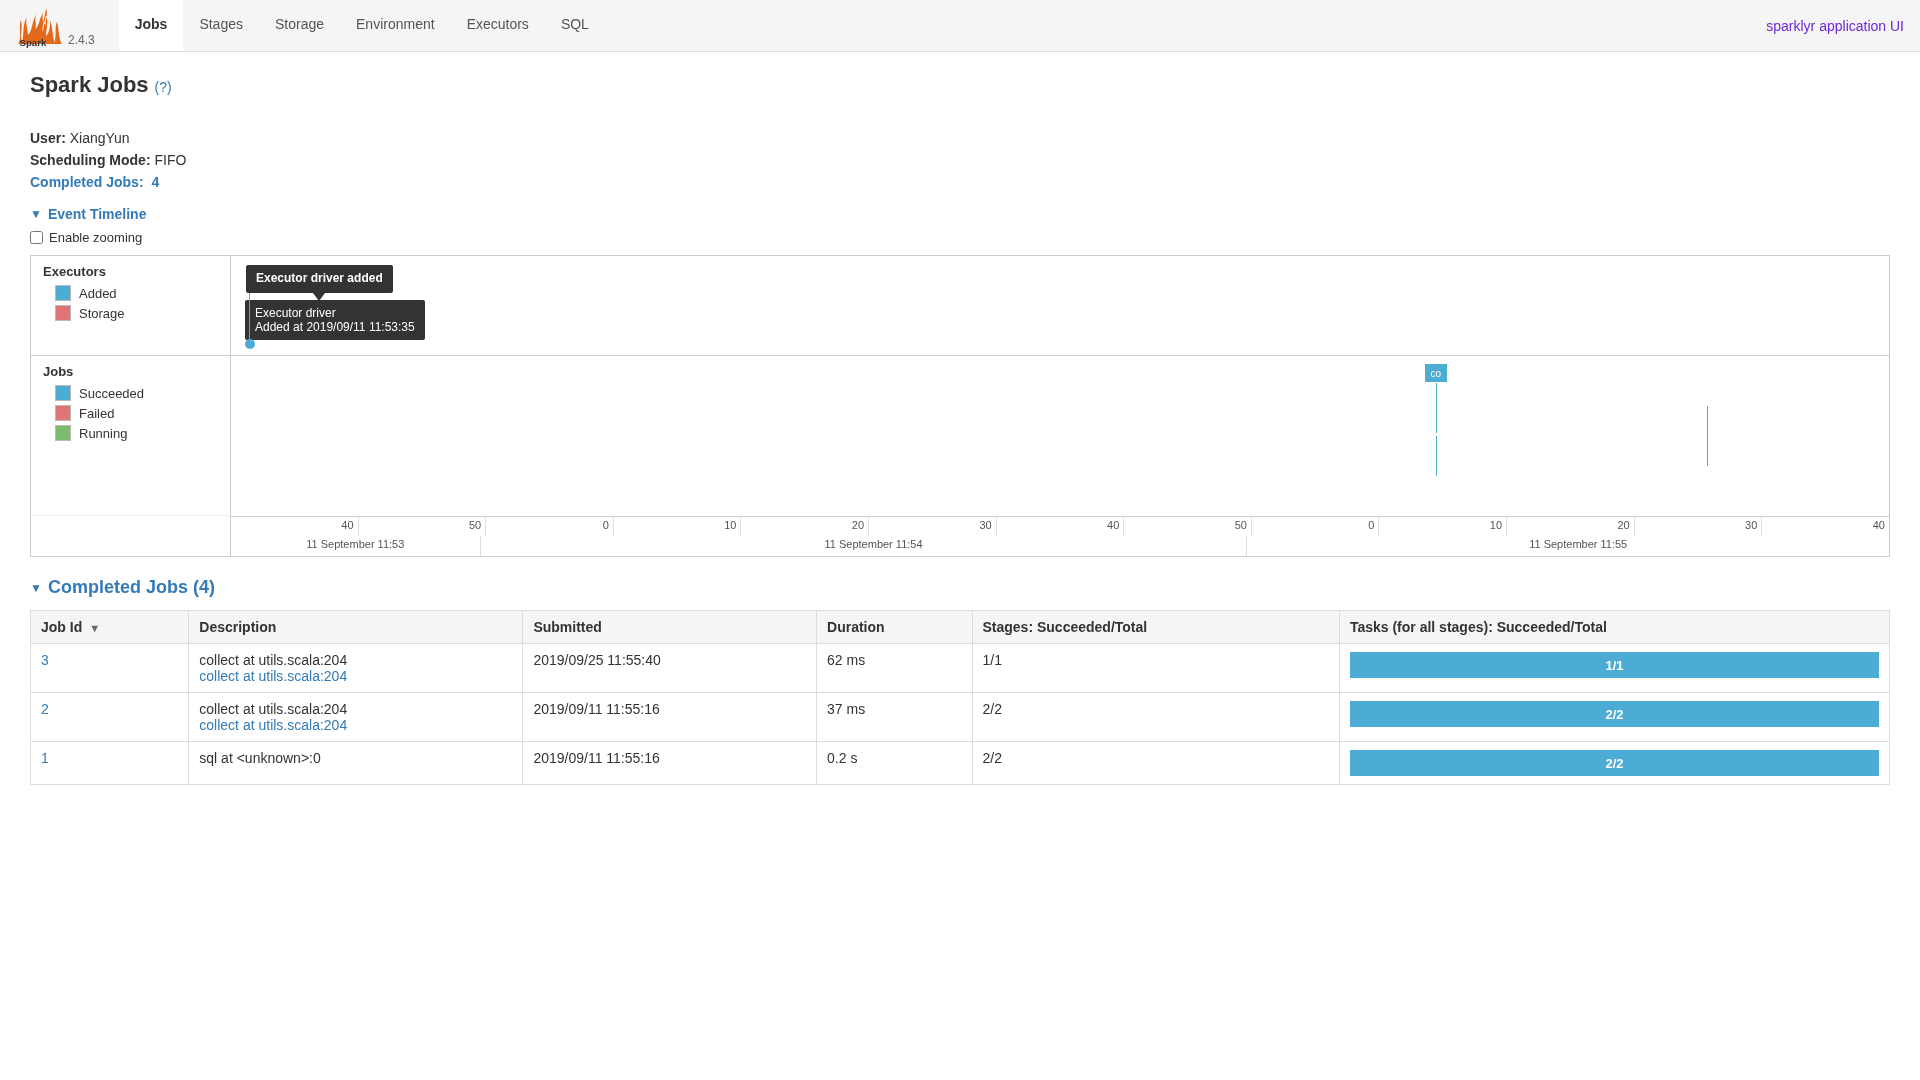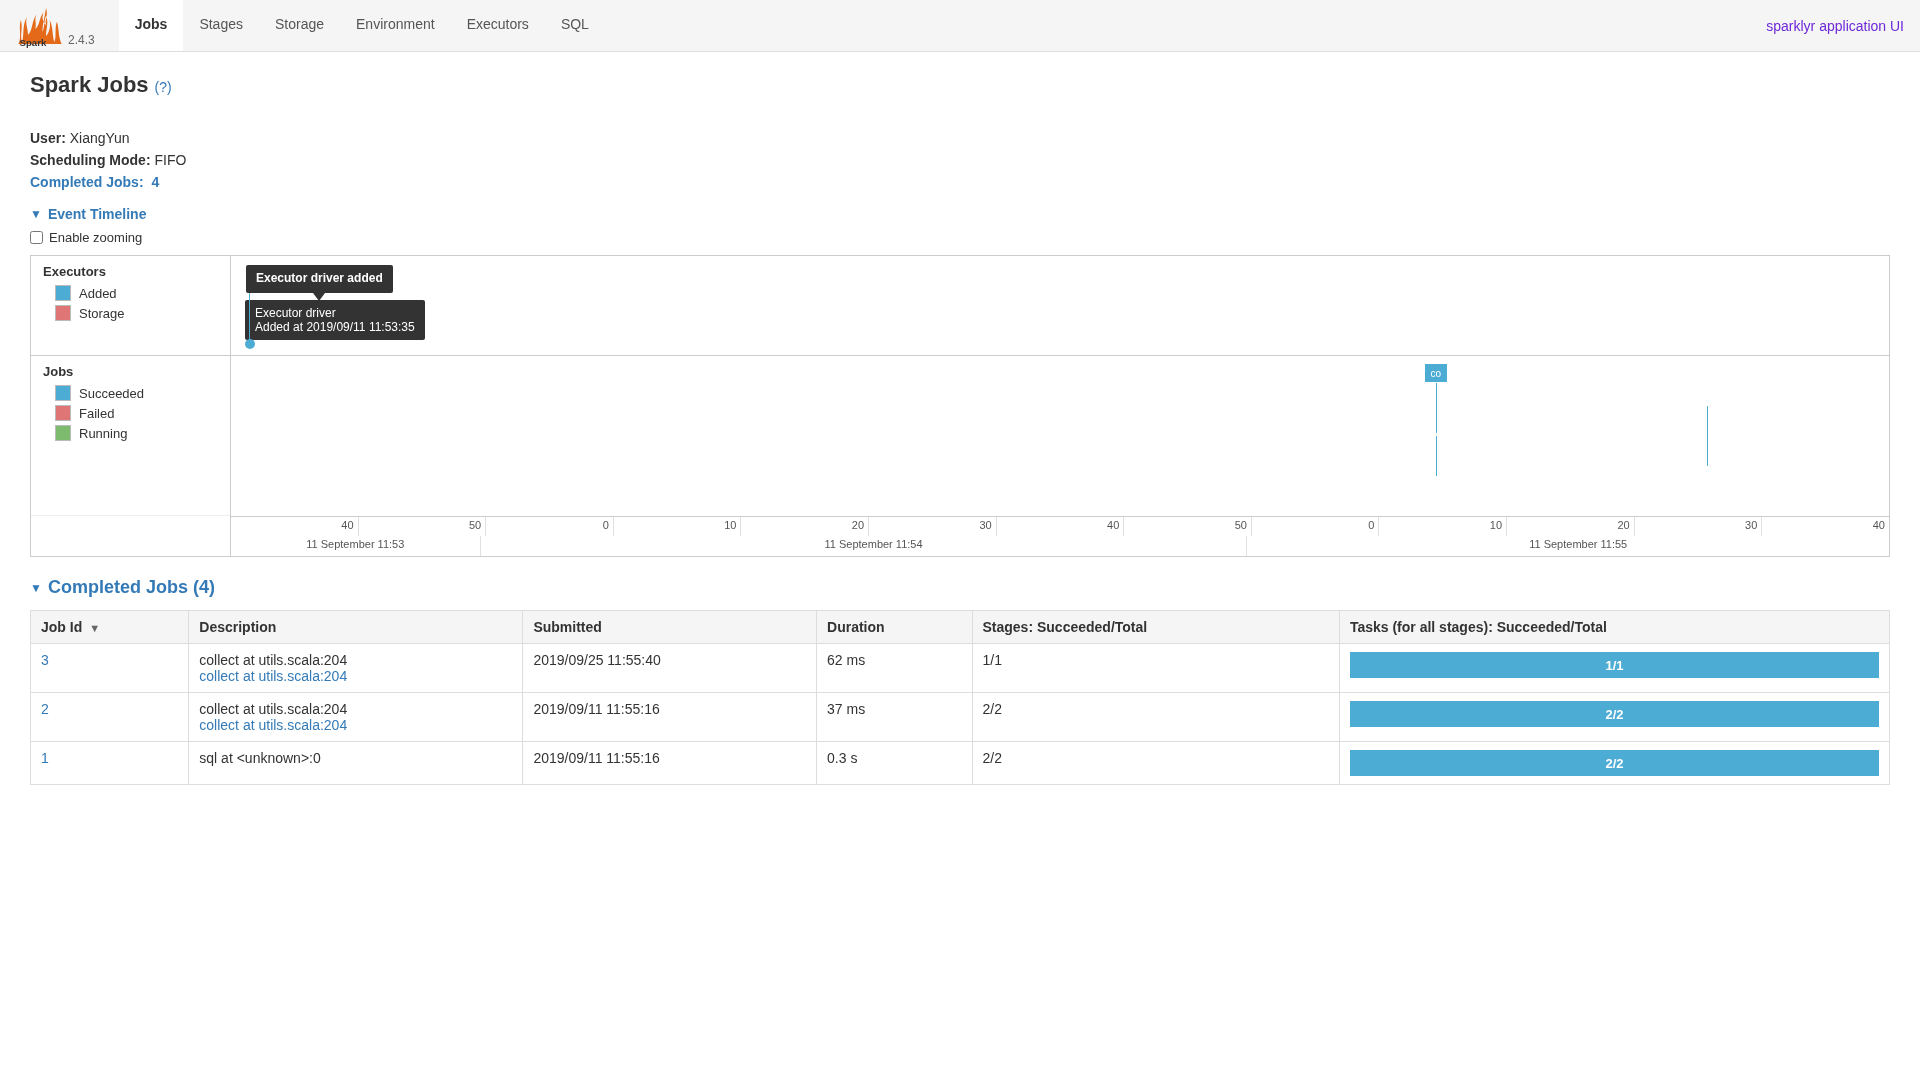--- a/index.html
+++ b/index.html
@@ -462,21 +462,21 @@
 
       <tr>
         <td>
           <a class="table-link">1</a>
         </td>
         <td>
           <span>sql at &lt;unknown&gt;:0</span><br>
           <a class="table-link"></a>
         </td>
         <td>2019/09/11 11:55:16</td>
-        <td>0.3 s</td>
+        <td>0.2 s</td>
         <td>2/2</td>
         <td>
           <div class="progress-bar-wrap">
             <span>2/2</span>
           </div>
         </td>
       </tr>
     </tbody>
   </table>
 

